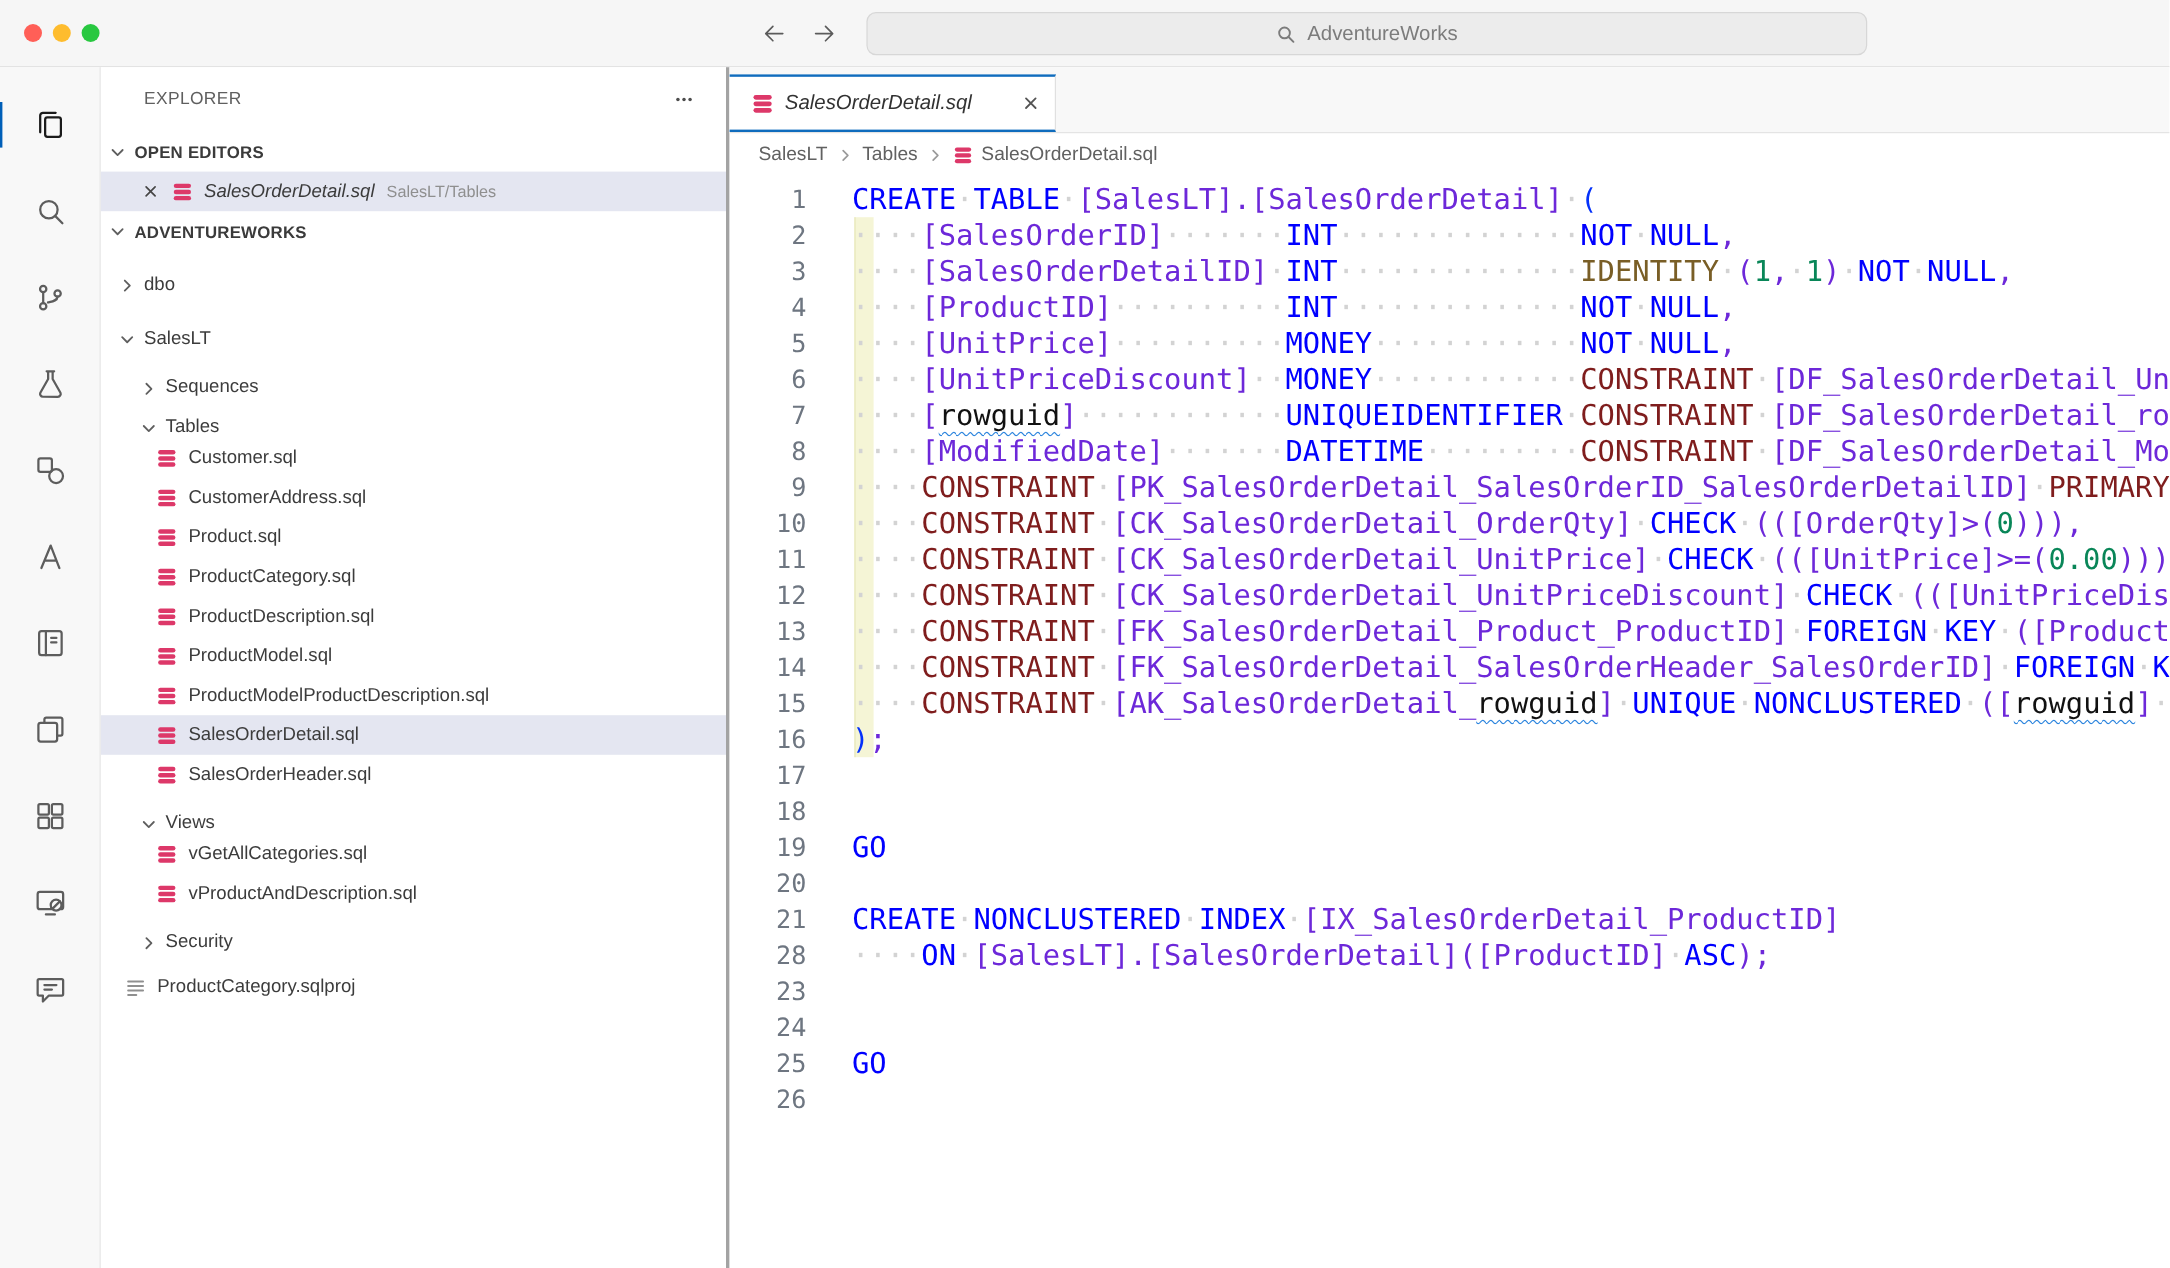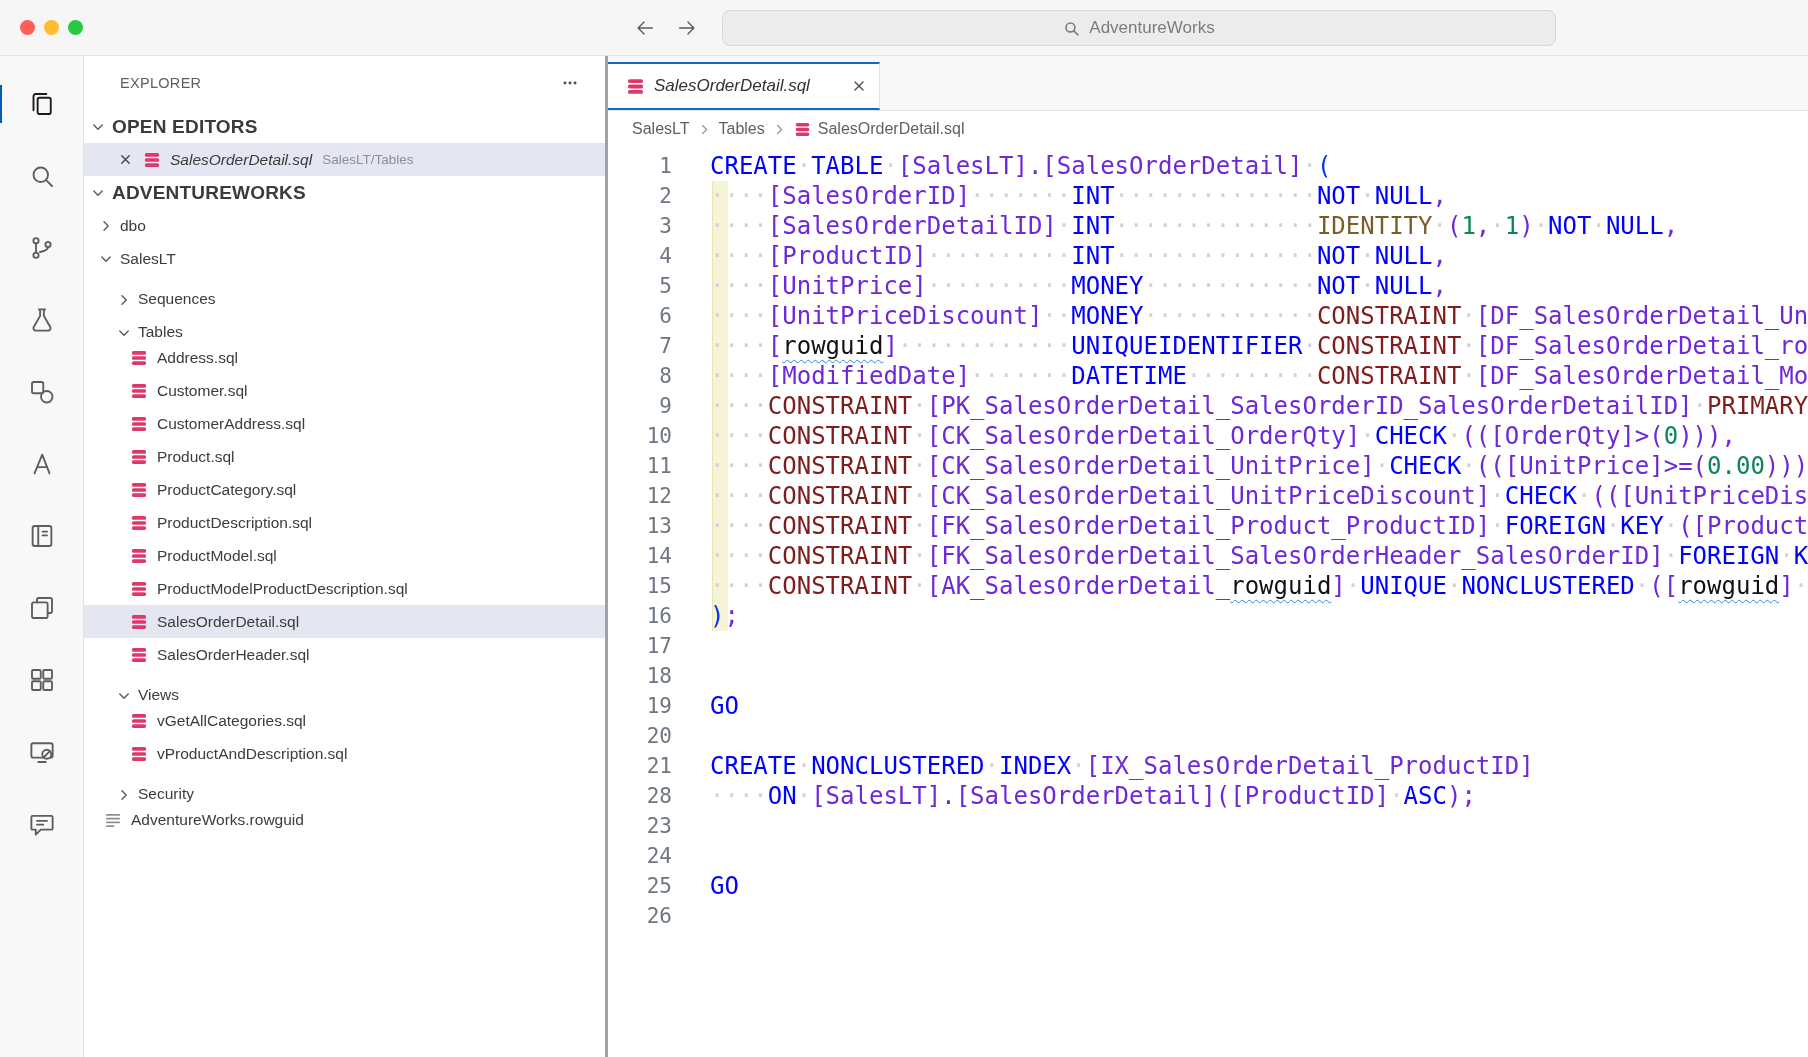--- a/index.html
+++ b/index.html
@@ -35,34 +35,34 @@
 
   
   .sidebar{position:absolute;left:84px;top:56px;width:524px;height:1001px;background:#ffffff;
     border-right:3px solid #a3a3a3;box-sizing:border-box;overflow:hidden;}
   .sb-header{height:54px;display:flex;align-items:center;justify-content:space-between;
     padding:0 26px 0 36px;}
   .sb-title{font-size:14.5px;color:#5f5f5f;letter-spacing:0.3px;}
   .sb-more{color:#4d4d4d;cursor:pointer;}
   .sb-more svg{width:18px;height:18px;}
   .section-header{height:33px;display:flex;align-items:center;padding-left:6px;gap:2px;
-    font-weight:700;font-size:19px;color:#3b3b3b;cursor:pointer;letter-spacing:0.2px;}
+    font-weight:700;font-size:14px;color:#3b3b3b;cursor:pointer;letter-spacing:0.2px;}
   .section-header .chev{width:20px;height:16px;display:flex;align-items:center;color:#5f5f5f;}
   .chev svg{width:16px;height:16px;}
   .oe-row{height:33px;display:flex;align-items:center;background:#e4e6f1;padding-left:34px;cursor:pointer;}
   .oe-close{color:#464646;margin-right:10px;cursor:pointer;}
   .oe-close svg{width:15px;height:15px;}
   .ticon{width:18px;height:18px;margin-right:9px;flex:none;}
   .ticon svg{width:18px;height:18px;}
   .oe-name{font-style:italic;font-size:15.5px;color:#3b3b3b;white-space:nowrap;}
   .oe-desc{font-size:13.5px;color:#8f8f8f;margin-left:10px;white-space:nowrap;}
   .tree-row{height:33px;display:flex;align-items:center;font-size:15.5px;color:#3c3c3c;cursor:pointer;white-space:nowrap;}
   .tree-row.selected{background:#e4e6f1;}
   .tree-row .chev{width:22px;height:16px;display:flex;align-items:center;color:#5f5f5f;flex:none;}
-  .tree-row.lvl1{padding-left:14px;}
+  .tree-row.lvl1{padding-left:14px;margin-top:12px;}
   .tree-row.lvl2{padding-left:32px;align-items:flex-end;}
   .tree-row.lvl3{padding-left:46px;}
   .tree-row.lvl1.file1{padding-left:20px;}
 
   
   .editor{position:absolute;left:608px;top:56px;width:1200px;height:1001px;background:#ffffff;}
   .tabstrip{position:relative;height:55px;background:#f8f8f8;border-bottom:1px solid #e4e4e4;
     box-sizing:border-box;display:flex;align-items:flex-end;}
   .tab{width:272px;height:48px;background:#ffffff;box-sizing:border-box;
     border-top:2.5px solid #0f6cbd;border-bottom:2.5px solid #0f6cbd;border-right:1px solid #e0e0e0;
@@ -315,32 +315,20 @@
       <div class="tree-row lvl3">
         <span class="ticon">
           <svg viewBox="0 0 16 16">
             <g fill="#dd3869">
               <rect x="1.6" y="1.8" width="12.8" height="3.3" rx="1.65"></rect>
               <rect x="1.6" y="6.35" width="12.8" height="3.3" rx="1.65"></rect>
               <rect x="1.6" y="10.9" width="12.8" height="3.3" rx="1.65"></rect>
             </g>
           </svg>
         </span>
-        <span class="tlabel">Address.sql</span>
-      </div>
-      <div class="tree-row lvl3">
-        <span class="ticon">
-          <svg viewBox="0 0 16 16">
-            <g fill="#dd3869">
-              <rect x="1.6" y="1.8" width="12.8" height="3.3" rx="1.65"></rect>
-              <rect x="1.6" y="6.35" width="12.8" height="3.3" rx="1.65"></rect>
-              <rect x="1.6" y="10.9" width="12.8" height="3.3" rx="1.65"></rect>
-            </g>
-          </svg>
-        </span>
         <span class="tlabel">Customer.sql</span>
       </div>
       <div class="tree-row lvl3">
         <span class="ticon">
           <svg viewBox="0 0 16 16">
             <g fill="#dd3869">
               <rect x="1.6" y="1.8" width="12.8" height="3.3" rx="1.65"></rect>
               <rect x="1.6" y="6.35" width="12.8" height="3.3" rx="1.65"></rect>
               <rect x="1.6" y="10.9" width="12.8" height="3.3" rx="1.65"></rect>
             </g>
@@ -471,21 +459,21 @@
           </svg>
         </span>
         <span class="tlabel">Security</span>
       </div>
       <div class="tree-row lvl1 file1">
         <span class="ticon">
           <svg viewBox="0 0 16 16" fill="none" stroke="#8f8f8f" stroke-width="1.5" stroke-linecap="round">
             <path d="M2.5 3.5h11M2.5 6.8h11M2.5 10.1h11M2.5 13.4h6"></path>
           </svg>
         </span>
-        <span class="tlabel">AdventureWorks.rowguid</span>
+        <span class="tlabel">ProductCategory.sqlproj</span>
       </div>
     </div>
 </div>
 
 <div class="editor">
   <div class="tabstrip">
     <div class="tab">
       <span class="tab-icon">
           <svg viewBox="0 0 16 16">
             <g fill="#dd3869">

